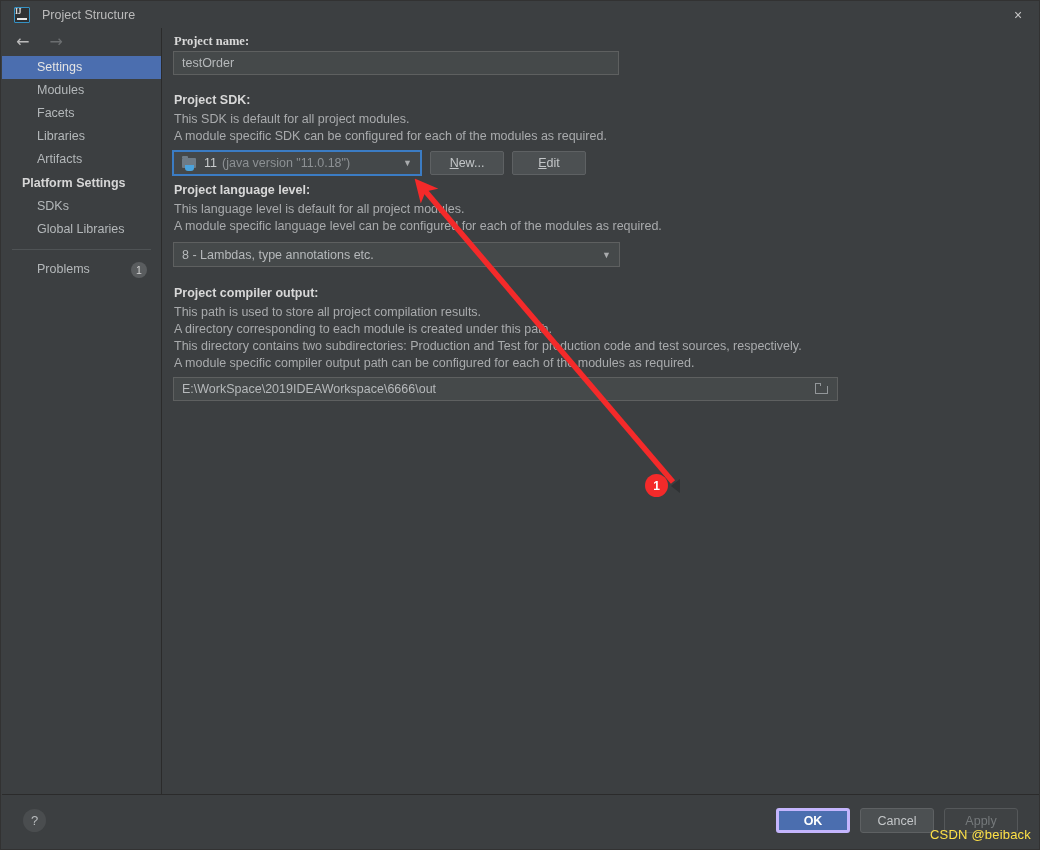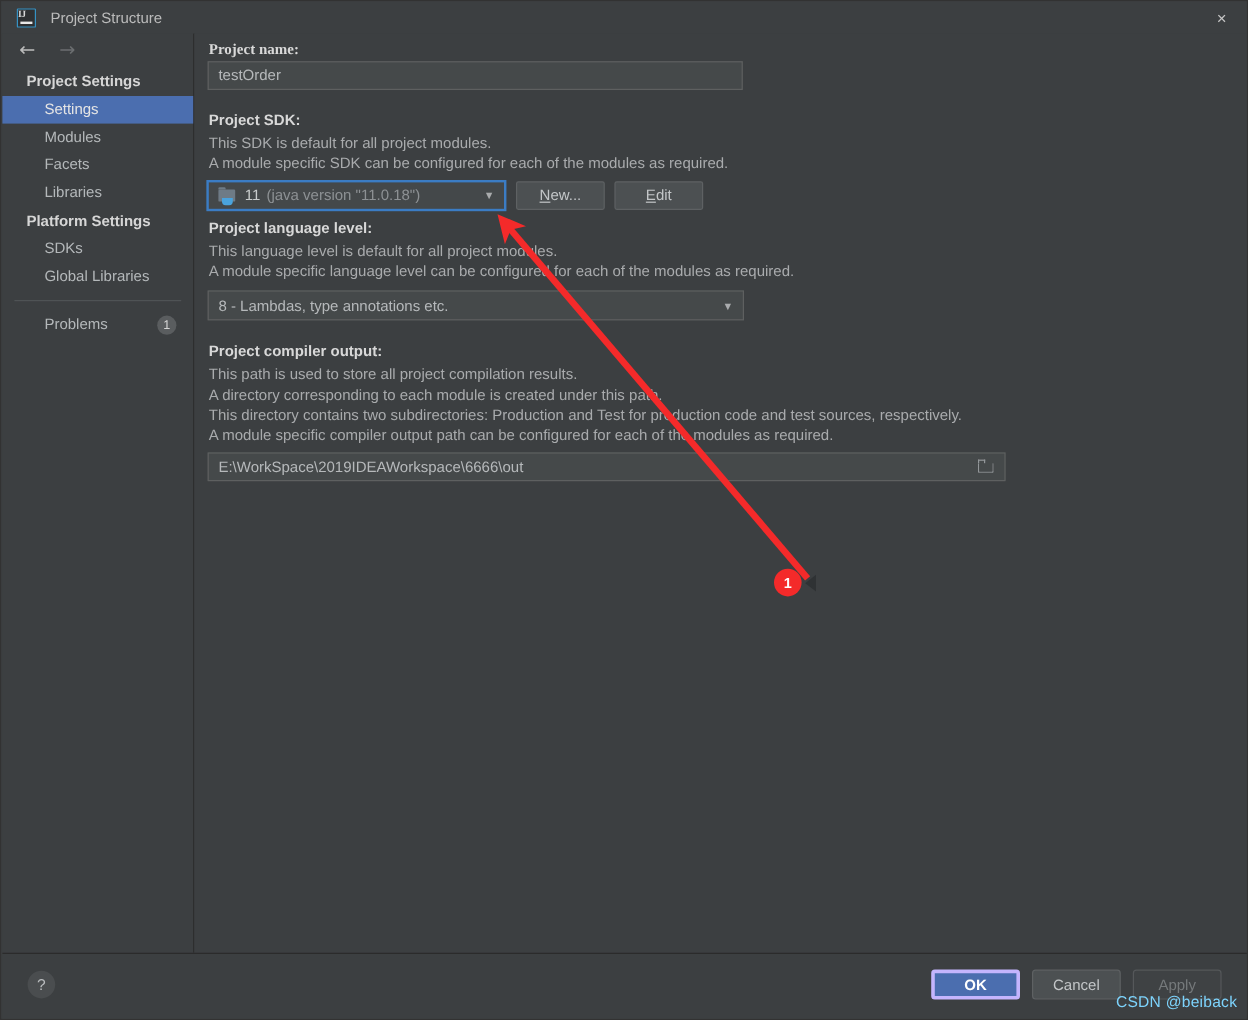--- a/index.html
+++ b/index.html
@@ -320,21 +320,21 @@
     left: 943px; width: 74px;
     background: #3f4244;
     border: 1px solid #55585a;
     color: #75797b;
   }
 
   #watermark {
     position: absolute;
     right: 8px; top: 826px;
     font-size: 13px;
-    color: #7dd3fc;
+    color: #fde047;
     letter-spacing: 0.2px;
   }
 
   
   #annotation-layer {
     position: absolute;
     left: 0; top: 0;
     width: 1040px; height: 850px;
     pointer-events: none;
   }
@@ -373,25 +373,25 @@
     <div id="window-title">Project Structure</div>
     <div id="close-btn">×</div>
   </div>
 
   <div id="sidebar">
     <div id="nav-buttons">
       <span class="nav-arrow enabled">←</span>
       <span class="nav-arrow disabled">→</span>
     </div>
 
-    <div class="group-header">Project Settings</div>
     <div class="side-item selected">Settings</div>
     <div class="side-item">Modules</div>
     <div class="side-item">Facets</div>
     <div class="side-item">Libraries</div>
+    <div class="side-item">Artifacts</div>
 
     <div class="group-header">Platform Settings</div>
     <div class="side-item">SDKs</div>
     <div class="side-item">Global Libraries</div>
 
     <div class="side-divider"></div>
 
     <div class="side-item with-badge">
       <span>Problems</span>
       <span class="badge">1</span>

